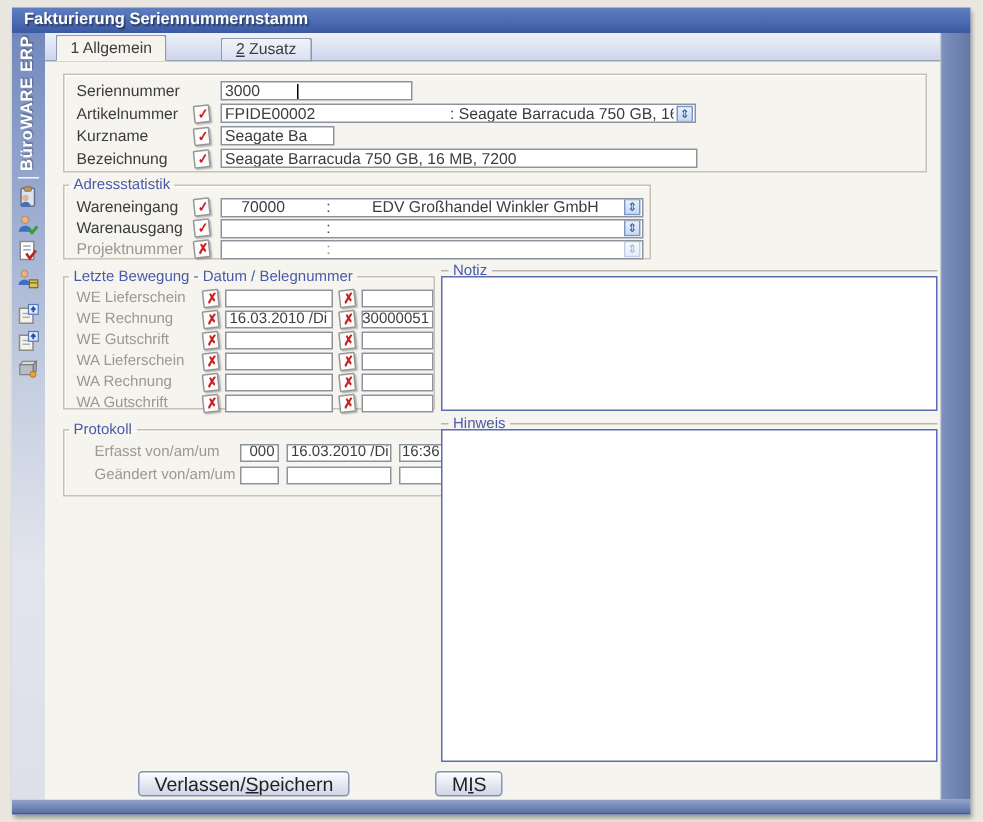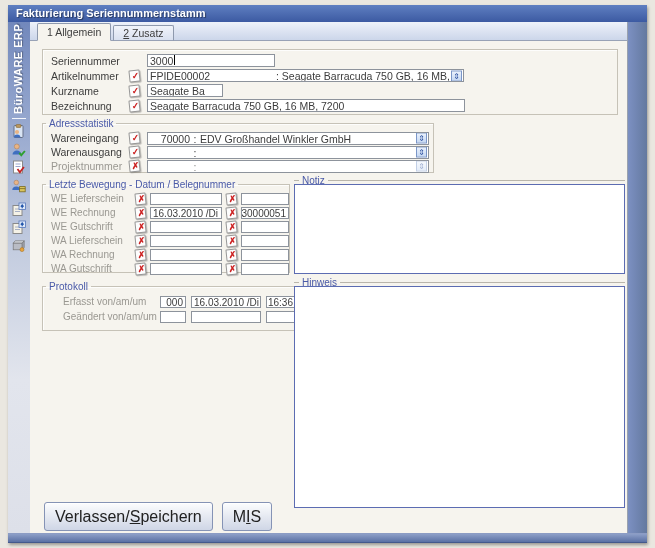--- a/index.html
+++ b/index.html
@@ -19,41 +19,41 @@
   
   .sidebar{width:22px;position:relative;background:linear-gradient(180deg,#7288bc 0%,#93a5cd 18%,#c4cde0 45%,#e2e5ed 70%,#dde0e9 100%);flex:0 0 22px;}
   .brand{position:absolute;top:6px;left:0;width:22px;height:86px;writing-mode:vertical-rl;transform:rotate(180deg);color:#fff;font-weight:bold;font-size:11px;letter-spacing:.5px;line-height:21px;text-shadow:1px 1px 1px rgba(0,0,0,.3);white-space:nowrap;}
   .brand-underline{position:absolute;top:96px;left:4px;width:14px;height:1px;background:#f4f6fb;}
   .side-icons{position:absolute;top:102px;left:3px;width:16px;display:flex;flex-direction:column;gap:3px;}
   .sicon{width:15px;height:15px;display:block;cursor:pointer;}
   .sicon.gap-above{margin-top:6px;}
 
   
   .main{flex:1;display:flex;flex-direction:column;background:var(--panel-bg);min-width:0;}
-  .tabstrip{height:19px;background:linear-gradient(#eef2fa,#ccd6ea);display:flex;align-items:flex-end;padding-left:7px;border-bottom:1px solid #98a2b6;}
+  .tabstrip{height:19px;background:linear-gradient(#eef2fa,#ccd6ea);display:flex;align-items:flex-end;padding-left:7px;border-bottom:1px solid #98a2b6;gap:34px;}
   .tab{height:16px;line-height:15px;padding:0 9px;border:1px solid #8e99ad;border-bottom:1px solid #98a2b6;border-radius:2px 2px 0 0;background:linear-gradient(#f1f4fa,#d9e0ef);margin-right:2px;margin-bottom:-1px;white-space:nowrap;cursor:pointer;}
   .tab.active{height:18px;line-height:17px;background:var(--panel-bg);border-bottom:1px solid var(--panel-bg);}
   .panel{flex:1;position:relative;}
 
   
   .rightstrip{width:20px;flex:0 0 20px;background:linear-gradient(90deg,#7c90c2,#64799f);border-left:1px solid #9aa2ae;}
   .bottombar{height:10px;background:linear-gradient(#8d9fc8,#5a70a4);border-top:1px solid #8c9cc4;border-bottom:1px solid #44598c;}
 
   
   .grp{position:absolute;border:1px solid #c6c2b7;box-shadow:inset 1px 1px 0 rgba(255,255,255,.8);}
   fieldset.grp{margin:0;padding:0;}
   fieldset.grp legend{font-size:10px;color:var(--group-label);margin-left:3px;padding:0 3px;}
   .grp-inner{padding-top:2px;}
 
   .frow{display:flex;align-items:center;height:15px;margin-left:8px;}
   .flabel{width:78px;flex:0 0 78px;color:#3c3c3c;white-space:nowrap;}
   .flabel.dim, .flabel-sm.dim{color:#9a9892;}
   .ficon{width:18px;flex:0 0 18px;display:flex;align-items:center;}
 
-  .tfield{height:13px;background:#fff;border:1px solid var(--input-border);display:flex;align-items:flex-start;padding:0 2px;white-space:nowrap;overflow:hidden;position:relative;}
+  .tfield{height:13px;background:#fff;border:1px solid var(--input-border);display:flex;align-items:center;padding:0 2px;white-space:nowrap;overflow:hidden;position:relative;gap:24px;}
   .tfield.disabled{color:#8a8a8a;}
   .num-right{justify-content:flex-end;}
 
   .caret{display:inline-block;width:1px;height:10px;background:#000;margin-left:1px;}
 
   
   .mi{width:11px;height:12px;background:#fdfdfd;border:1px solid #979797;border-radius:1px;position:relative;transform:rotate(-6deg);box-shadow:1px 1px 1px rgba(0,0,0,.25);display:inline-block;cursor:pointer;flex:0 0 11px;}
   .mi::after{position:absolute;left:0;top:-1px;width:11px;text-align:center;font-size:9px;font-weight:bold;color:var(--check-red);line-height:12px;}
   .mi-check::after{content:"\2713";}
   .mi-x::after{content:"\2717";}
@@ -86,21 +86,21 @@
   
   .bluegrp{position:absolute;}
   .bluegrp-head{display:flex;align-items:center;height:7px;}
   .bl-line-a{flex:0 0 5px;height:1px;background:#b9b5ab;}
   .bluegrp-title{font-size:10px;color:var(--group-label);padding:0 3px;white-space:nowrap;}
   .bl-line-b{flex:1;height:1px;background:#b9b5ab;}
   .bluebox{background:#fff;border:1px solid var(--box-border-blue);width:100%;}
 
   
   .btnrow{position:absolute;left:14px;bottom:2px;display:flex;gap:9px;}
-  .btn{height:29px;line-height:15px;padding:0 10px;font-size:16px;color:#222;background:linear-gradient(#fcfdfe,#e3e7f0 55%,#cfd6e6);border:1px solid #8593b5;border-radius:3px;box-shadow:inset 0 1px 0 rgba(255,255,255,.9);white-space:nowrap;cursor:pointer;}
+  .btn{height:17px;line-height:15px;padding:0 10px;font-size:13px;color:#222;background:linear-gradient(#fcfdfe,#e3e7f0 55%,#cfd6e6);border:1px solid #8593b5;border-radius:3px;box-shadow:inset 0 1px 0 rgba(255,255,255,.9);white-space:nowrap;cursor:pointer;margin-left:48px;}
 </style>
 </head>
 <body>
 
 <div class="page">
   <div class="window">
 
     <div class="titlebar">Fakturierung Seriennummernstamm</div>
 
     <div class="winbody">

